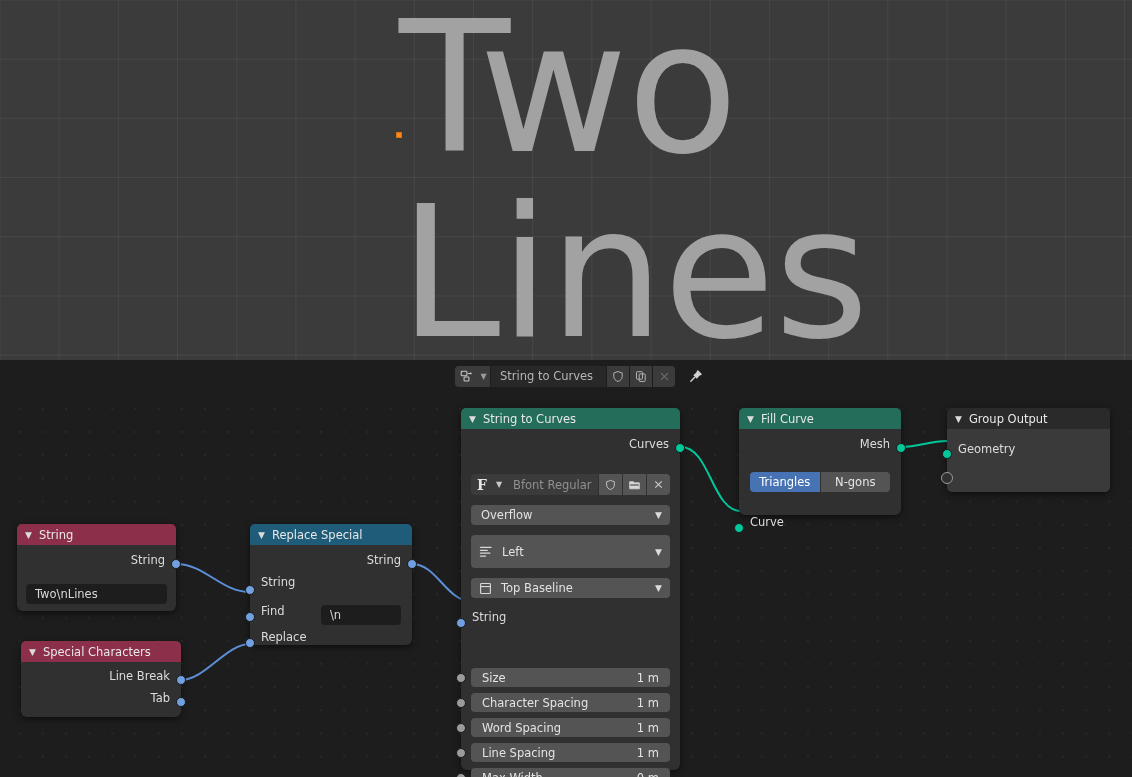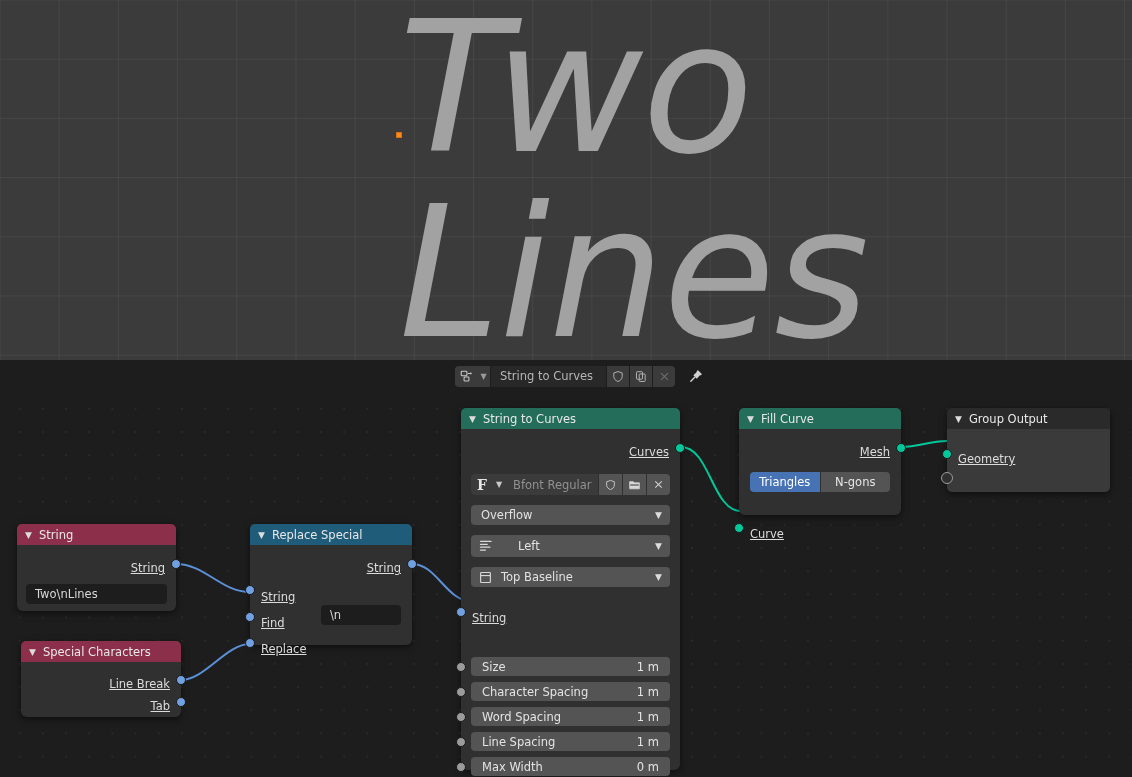--- a/index.html
+++ b/index.html
@@ -10,21 +10,21 @@
 
   
   #viewport { position:absolute; left:0; top:0; width:1132px; height:360px;
     background:#3b3b3b; overflow:hidden; }
   #vp-grid { position:absolute; inset:0;
     background-image:
       linear-gradient(to right, rgba(255,255,255,.055) 1px, transparent 1px),
       linear-gradient(to bottom, rgba(255,255,255,.055) 1px, transparent 1px);
     background-size:59.2px 59.2px;
     background-position:-0.5px -0.5px; }
-  #vp-text { position:absolute; left:0; top:0; width:1132px; height:360px;font-style:italic; }
+  #vp-text { position:absolute; left:0; top:0; width:1132px; height:360px; }
   .vline { position:absolute; font-weight:400; color:#a2a2a2;
     font-family:"DejaVu Sans","Liberation Sans",sans-serif;
     letter-spacing:-1px; line-height:1; white-space:pre; }
   #vline1 { left:399px; top:-3px; font-size:182px; }
   #vline2 { left:399px; top:182px; font-size:182px; }
   #origin-pt { position:absolute; left:396px; top:132px; width:6px; height:6px;
     background:#ff8a1e; border:1px solid #d96f10; }
 
   
   #node-editor { position:absolute; left:0; top:360px; width:1132px; height:417px;
@@ -67,22 +67,22 @@
   .head-dark  { background:#2a2a2a; }
 
   
   .sock { position:absolute; width:10px; height:10px; border-radius:50%;
     border:1px solid #1a1a1a; }
   .sock-geo { background:#00C89B; }
   .sock-str { background:#70A0E0; }
   .sock-gray{ background:#9b9b9b; }
   .sock-empty{ background:#303030; border:1px solid #9b9b9b; }
 
-  .row { position:relative; height:22px; display:flex; align-items:flex-end;
-    font-size:11.5px; color:#dcdcdc;text-decoration:underline; }
+  .row { position:relative; height:22px; display:flex; align-items:flex-start;
+    font-size:11.5px; color:#dcdcdc; }
   .row.out { justify-content:flex-end; padding-right:11px; }
   .row.in  { justify-content:flex-start; padding-left:11px; }
 
   
   .wdg { height:19px; border-radius:4px; background:#545454; color:#e2e2e2;
     font-size:11.5px; display:flex; align-items:center; }
   .wdg-slider { justify-content:space-between; padding:0 11px; background:#545454; }
   .wdg-slider .lbl { color:#e4e4e4; }
   .wdg-slider .val { color:#e4e4e4; }
   .wdg-drop { background:#545454; justify-content:flex-start; padding:0 8px;
@@ -291,21 +291,21 @@
         </div>
 
         <div style="padding:10px 10px 0 10px;">
           <div class="wdg wdg-drop" style="height:20px;">
             <span class="dtxt">Overflow</span>
             <span class="dchev">▼</span>
           </div>
         </div>
 
         <div style="padding:10px 10px 0 10px;">
-          <div class="wdg wdg-drop" style="height:22px;gap:16px;">
+          <div class="wdg wdg-drop" style="height:33px;">
             <span style="margin-right:9px; display:flex;">
               <svg width="14" height="12" viewBox="0 0 16 14">
                 <g stroke="#d8d8d8" stroke-width="1.4" stroke-linecap="round">
                   <path d="M1.5 1.6 H14"></path>
                     <path d="M1.5 5 H9.5"></path>
                   <path d="M1.5 8.4 H12.5"></path>
                     <path d="M1.5 11.8 H7.5"></path>
                 </g>
               </svg>
             </span>

